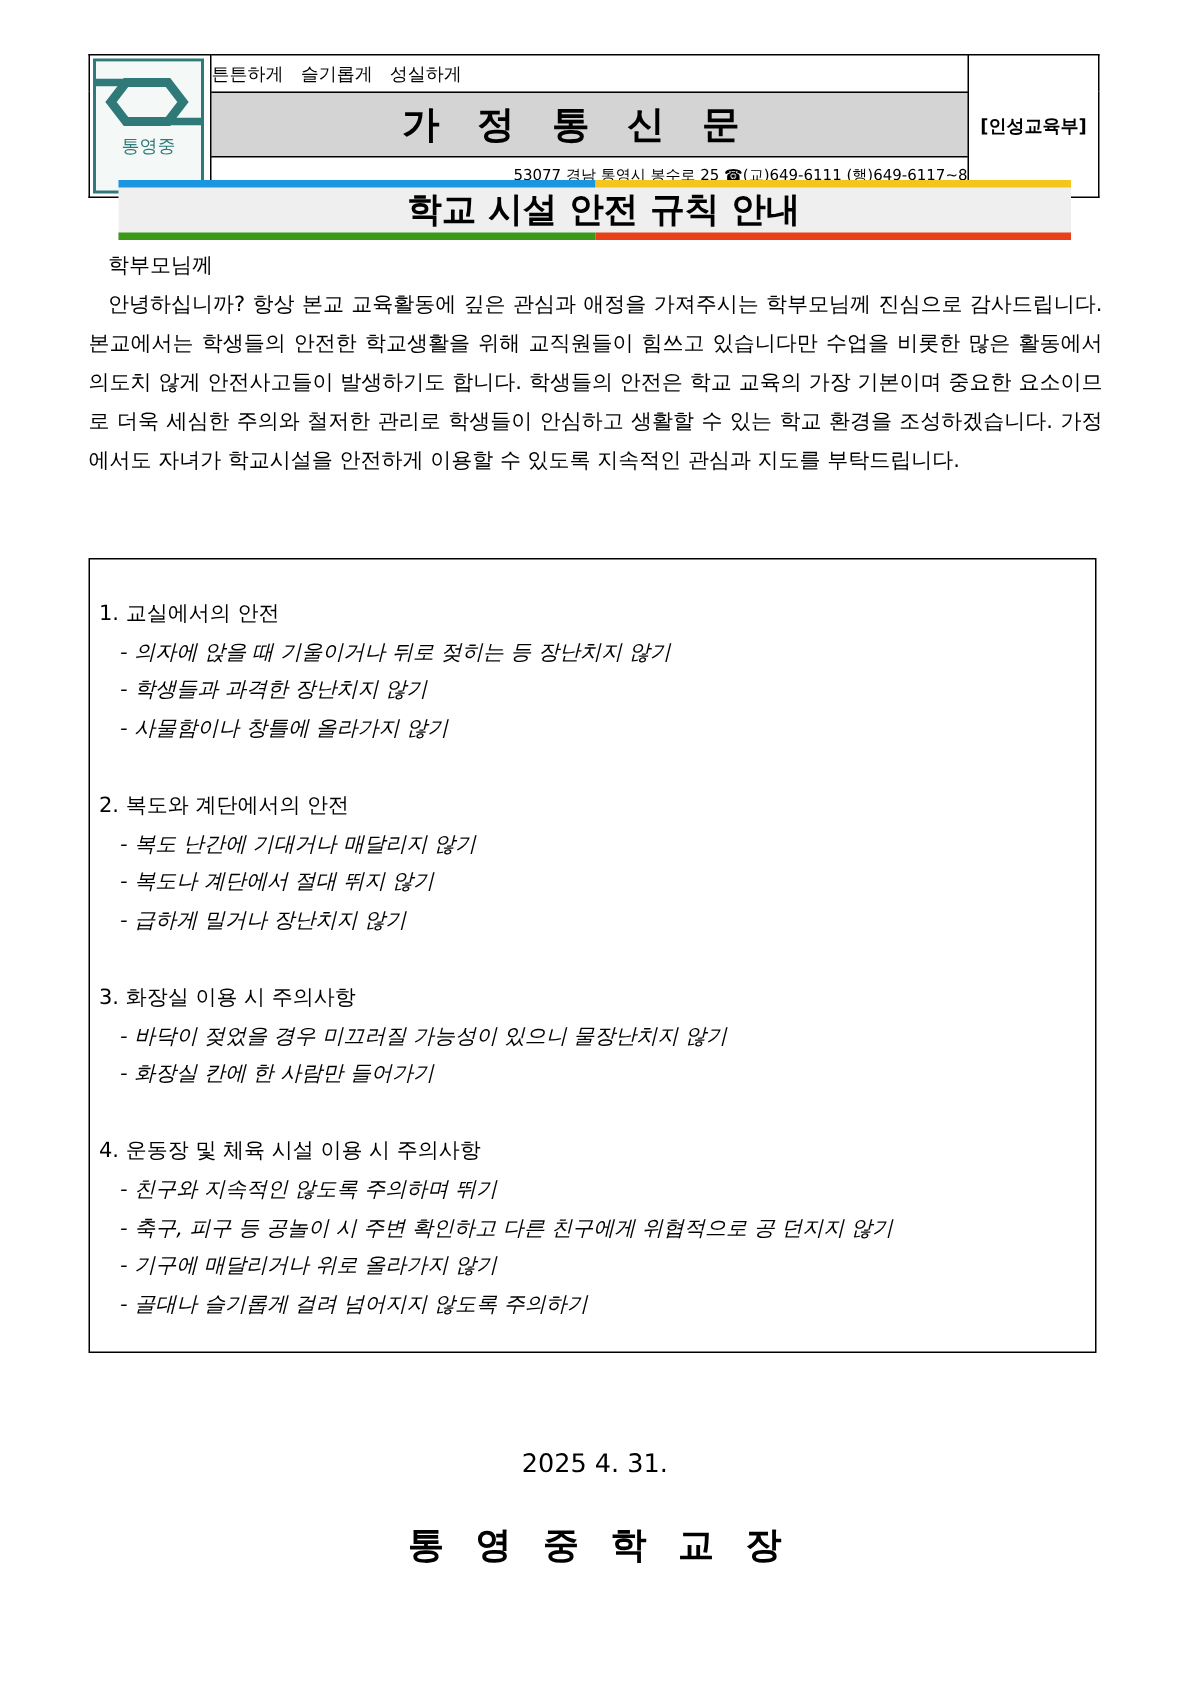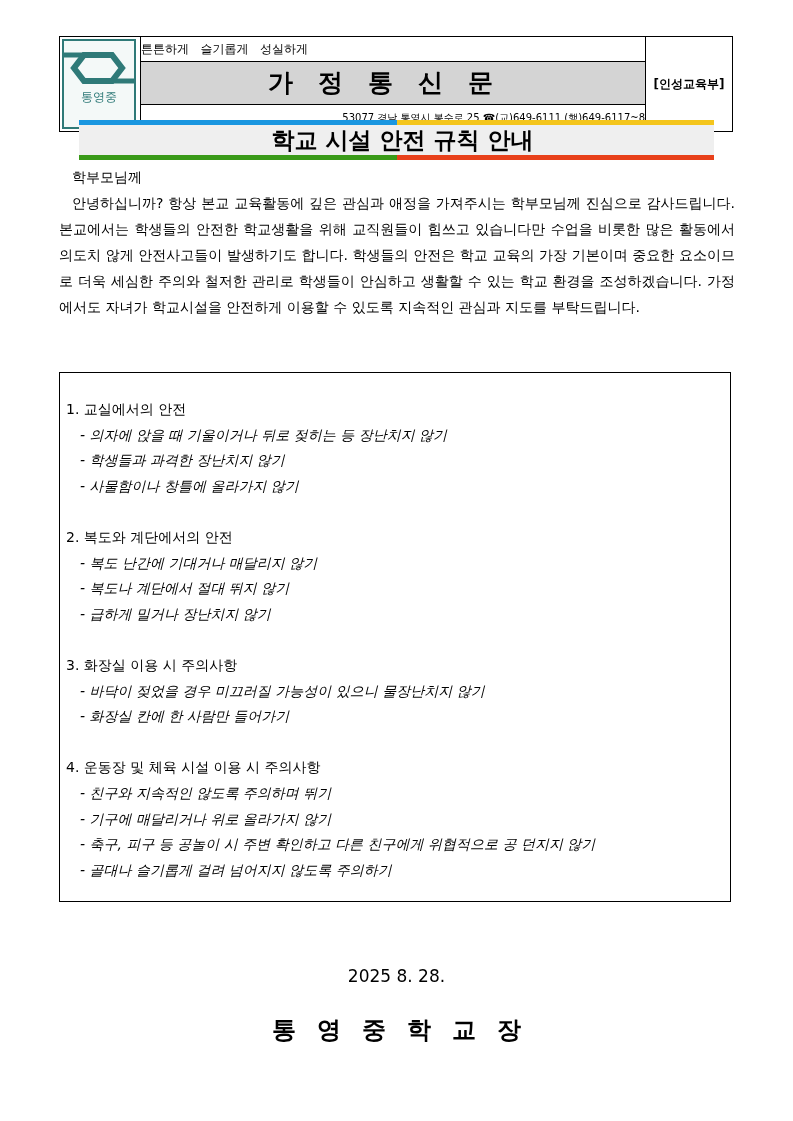--- a/index.html
+++ b/index.html
@@ -82,20 +82,20 @@
     <div class="sec-item">- 급하게 밀거나 장난치지 않기</div>
   </div>
   <div class="section">
     <div class="sec-h">3. 화장실 이용 시 주의사항</div>
     <div class="sec-item">- 바닥이 젖었을 경우 미끄러질 가능성이 있으니 물장난치지 않기</div>
     <div class="sec-item">- 화장실 칸에 한 사람만 들어가기</div>
   </div>
   <div class="section">
     <div class="sec-h">4. 운동장 및 체육 시설 이용 시 주의사항</div>
     <div class="sec-item">- 친구와 지속적인 않도록 주의하며 뛰기</div>
+    <div class="sec-item">- 축구, 피구 등 공놀이 시 주변 확인하고 다른 친구에게 위협적으로 공 던지지 않기</div>
     <div class="sec-item">- 기구에 매달리거나 위로 올라가지 않기</div>
-    <div class="sec-item">- 축구, 피구 등 공놀이 시 주변 확인하고 다른 친구에게 위협적으로 공 던지지 않기</div>
     <div class="sec-item">- 골대나 슬기롭게 걸려 넘어지지 않도록 주의하기</div>
   </div>
 </div>
 
-<div class="date">2025 8. 28.</div>
+<div class="date">2025 4. 31.</div>
 <div class="sign">통영중학교장</div>
 
 </body></html>

